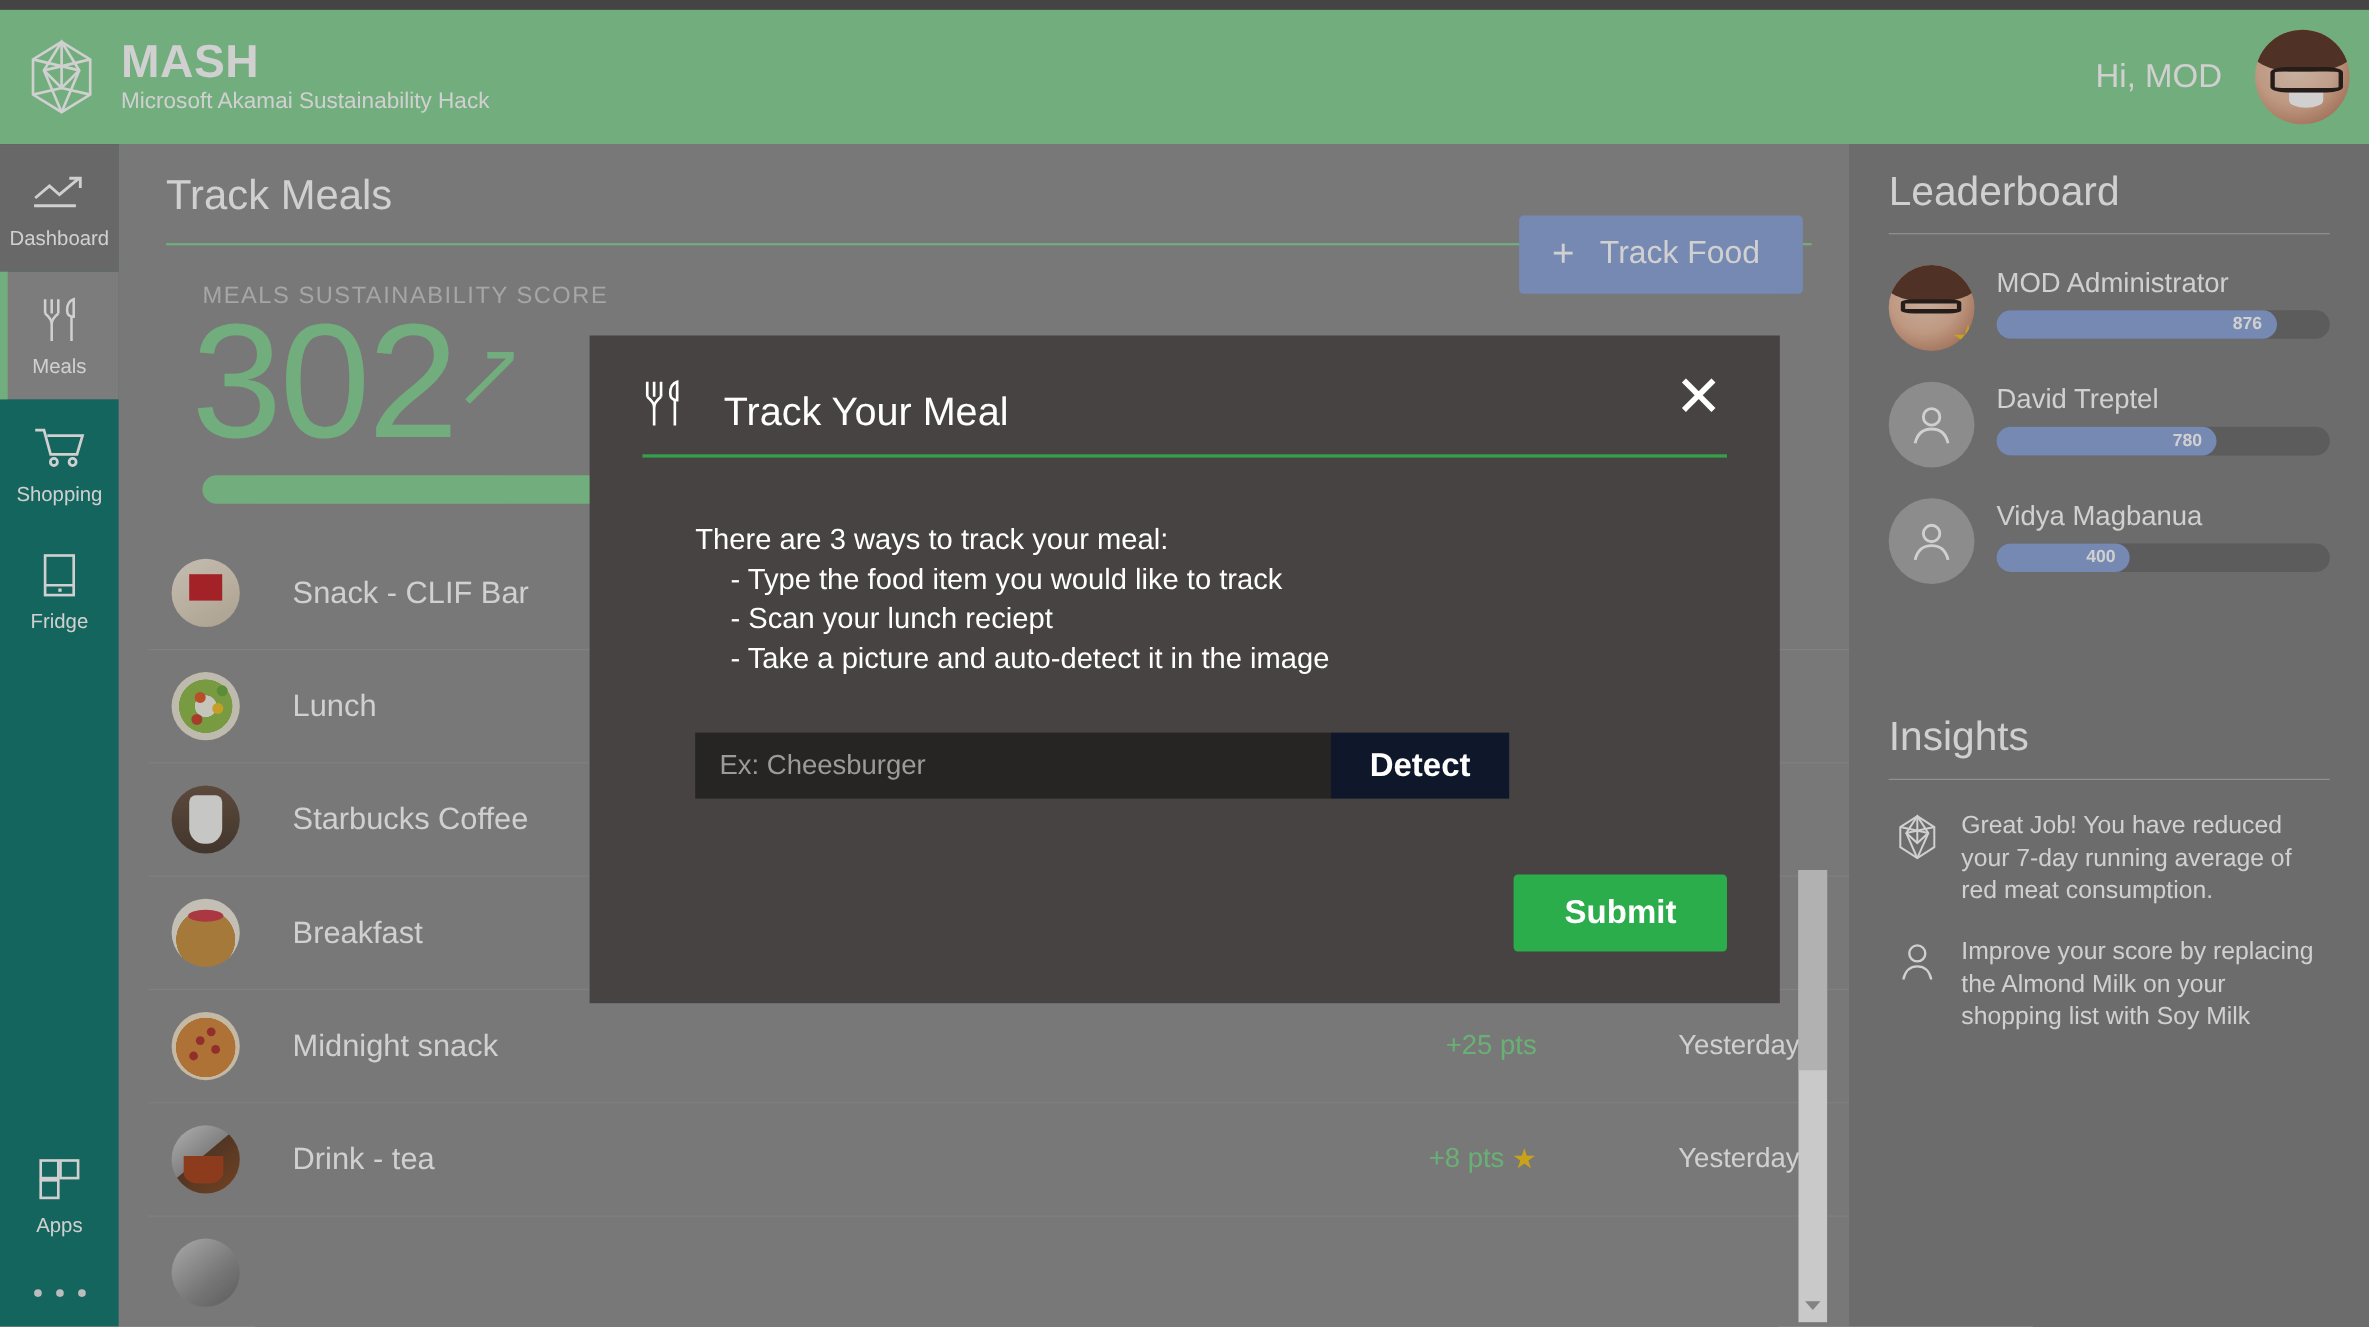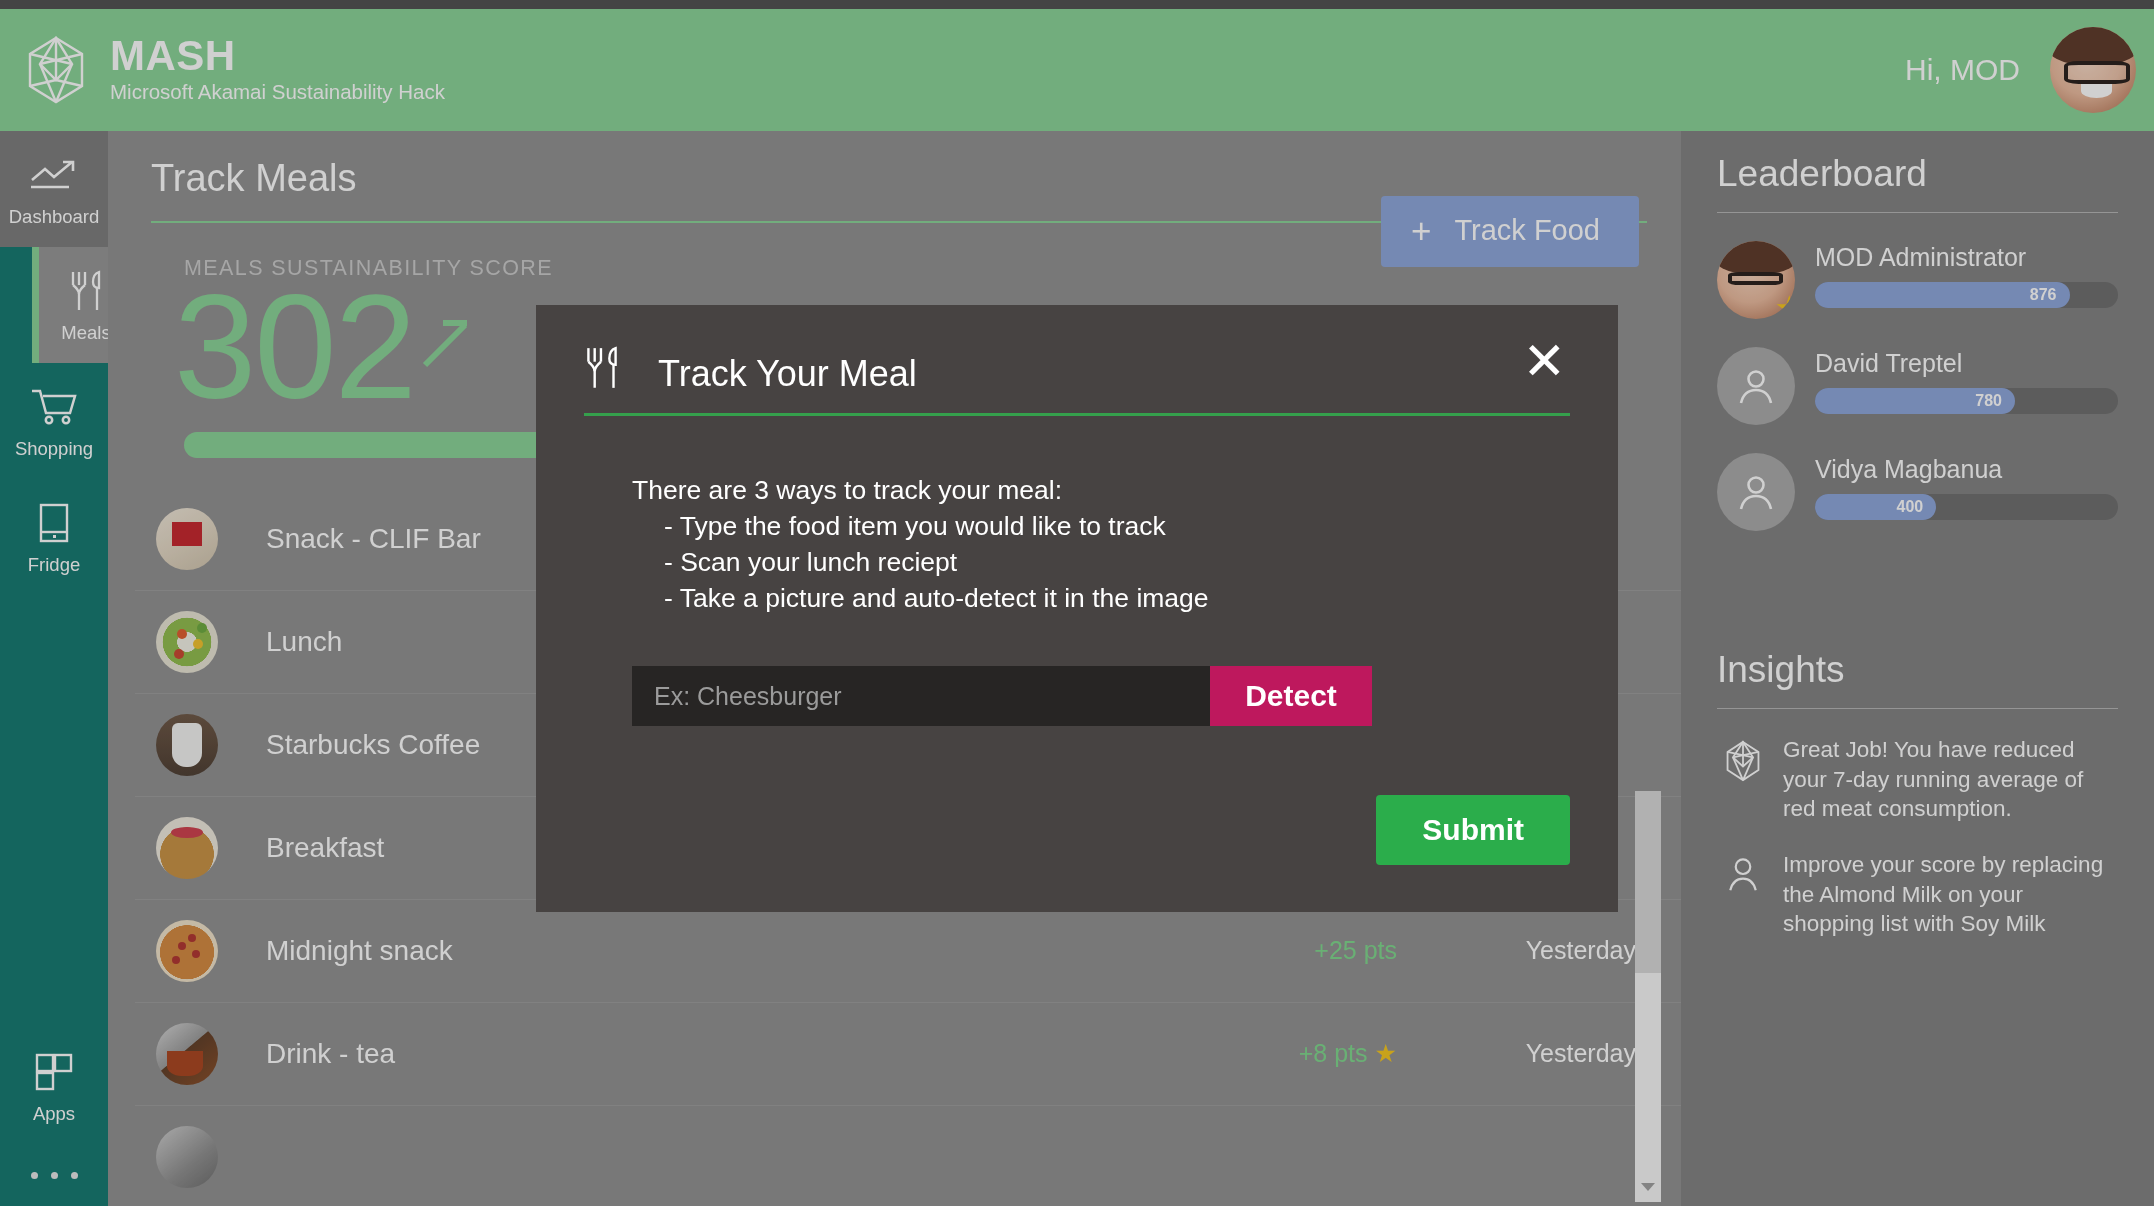--- a/index.html
+++ b/index.html
@@ -55,21 +55,21 @@
   .sidebar {
     position: absolute; top: 131px; left: 0; width: 108px; bottom: 0;
     background: #0f766e;
   }
   .side-item {
     position: relative; width: 108px; height: 116px;
     display: flex; flex-direction: column; align-items: center; justify-content: center;
     color: #ffffff; cursor: pointer;
   }
   .side-item.shaded { background: #7a7a7a; }
-  .side-item.active { background: #949494; margin-left: 32px; }
+  .side-item.active { background: #949494; }
   .side-item.active::before {
     content: ""; position: absolute; left: 0; top: 0; width: 7px; height: 100%;
     background: #87d395;
   }
   .side-icon { height: 48px; display: flex; align-items: center; justify-content: center; }
   .side-label { font-size: 18.5px; margin-top: 7px; }
   .side-bottom { position: absolute; bottom: 0; width: 108px; }
   .side-dots {
     height: 62px; display: flex; align-items: center; justify-content: center;
     gap: 13px; cursor: pointer;
@@ -224,21 +224,21 @@
   .modal-rule { height: 3px; background: #35a04c; margin-top: 18px; }
   .modal-body { color: #ffffff; font-size: 26.5px; line-height: 1.36; padding: 56px 0 0 48px; }
   .modal-body .lvl2 { padding-left: 32px; }
   .input-row { display: flex; margin: 50px 0 0 48px; width: 740px; }
   .meal-input {
     flex: 1; background: #272524; border: none; outline: none;
     color: #ffffff; font-family: inherit; font-size: 25px; padding: 0 22px; height: 60px;
   }
   .meal-input::placeholder { color: #9b9b9b; }
   .detect-btn {
-    background: #be185d; color: #ffffff; border: none; font-family: inherit;
+    background: #0f172a; color: #ffffff; border: none; font-family: inherit;
     font-size: 30px; font-weight: bold; width: 162px; height: 60px; cursor: pointer;
   }
   .submit-btn {
     position: absolute; right: 48px; bottom: 47px;
     background: #2bad4b; color: #ffffff; border: none; font-family: inherit;
     font-size: 30px; font-weight: bold; padding: 18px 46px; border-radius: 4px; cursor: pointer; margin-left: 38px;
   }
 </style>
 </head>
 <body>

